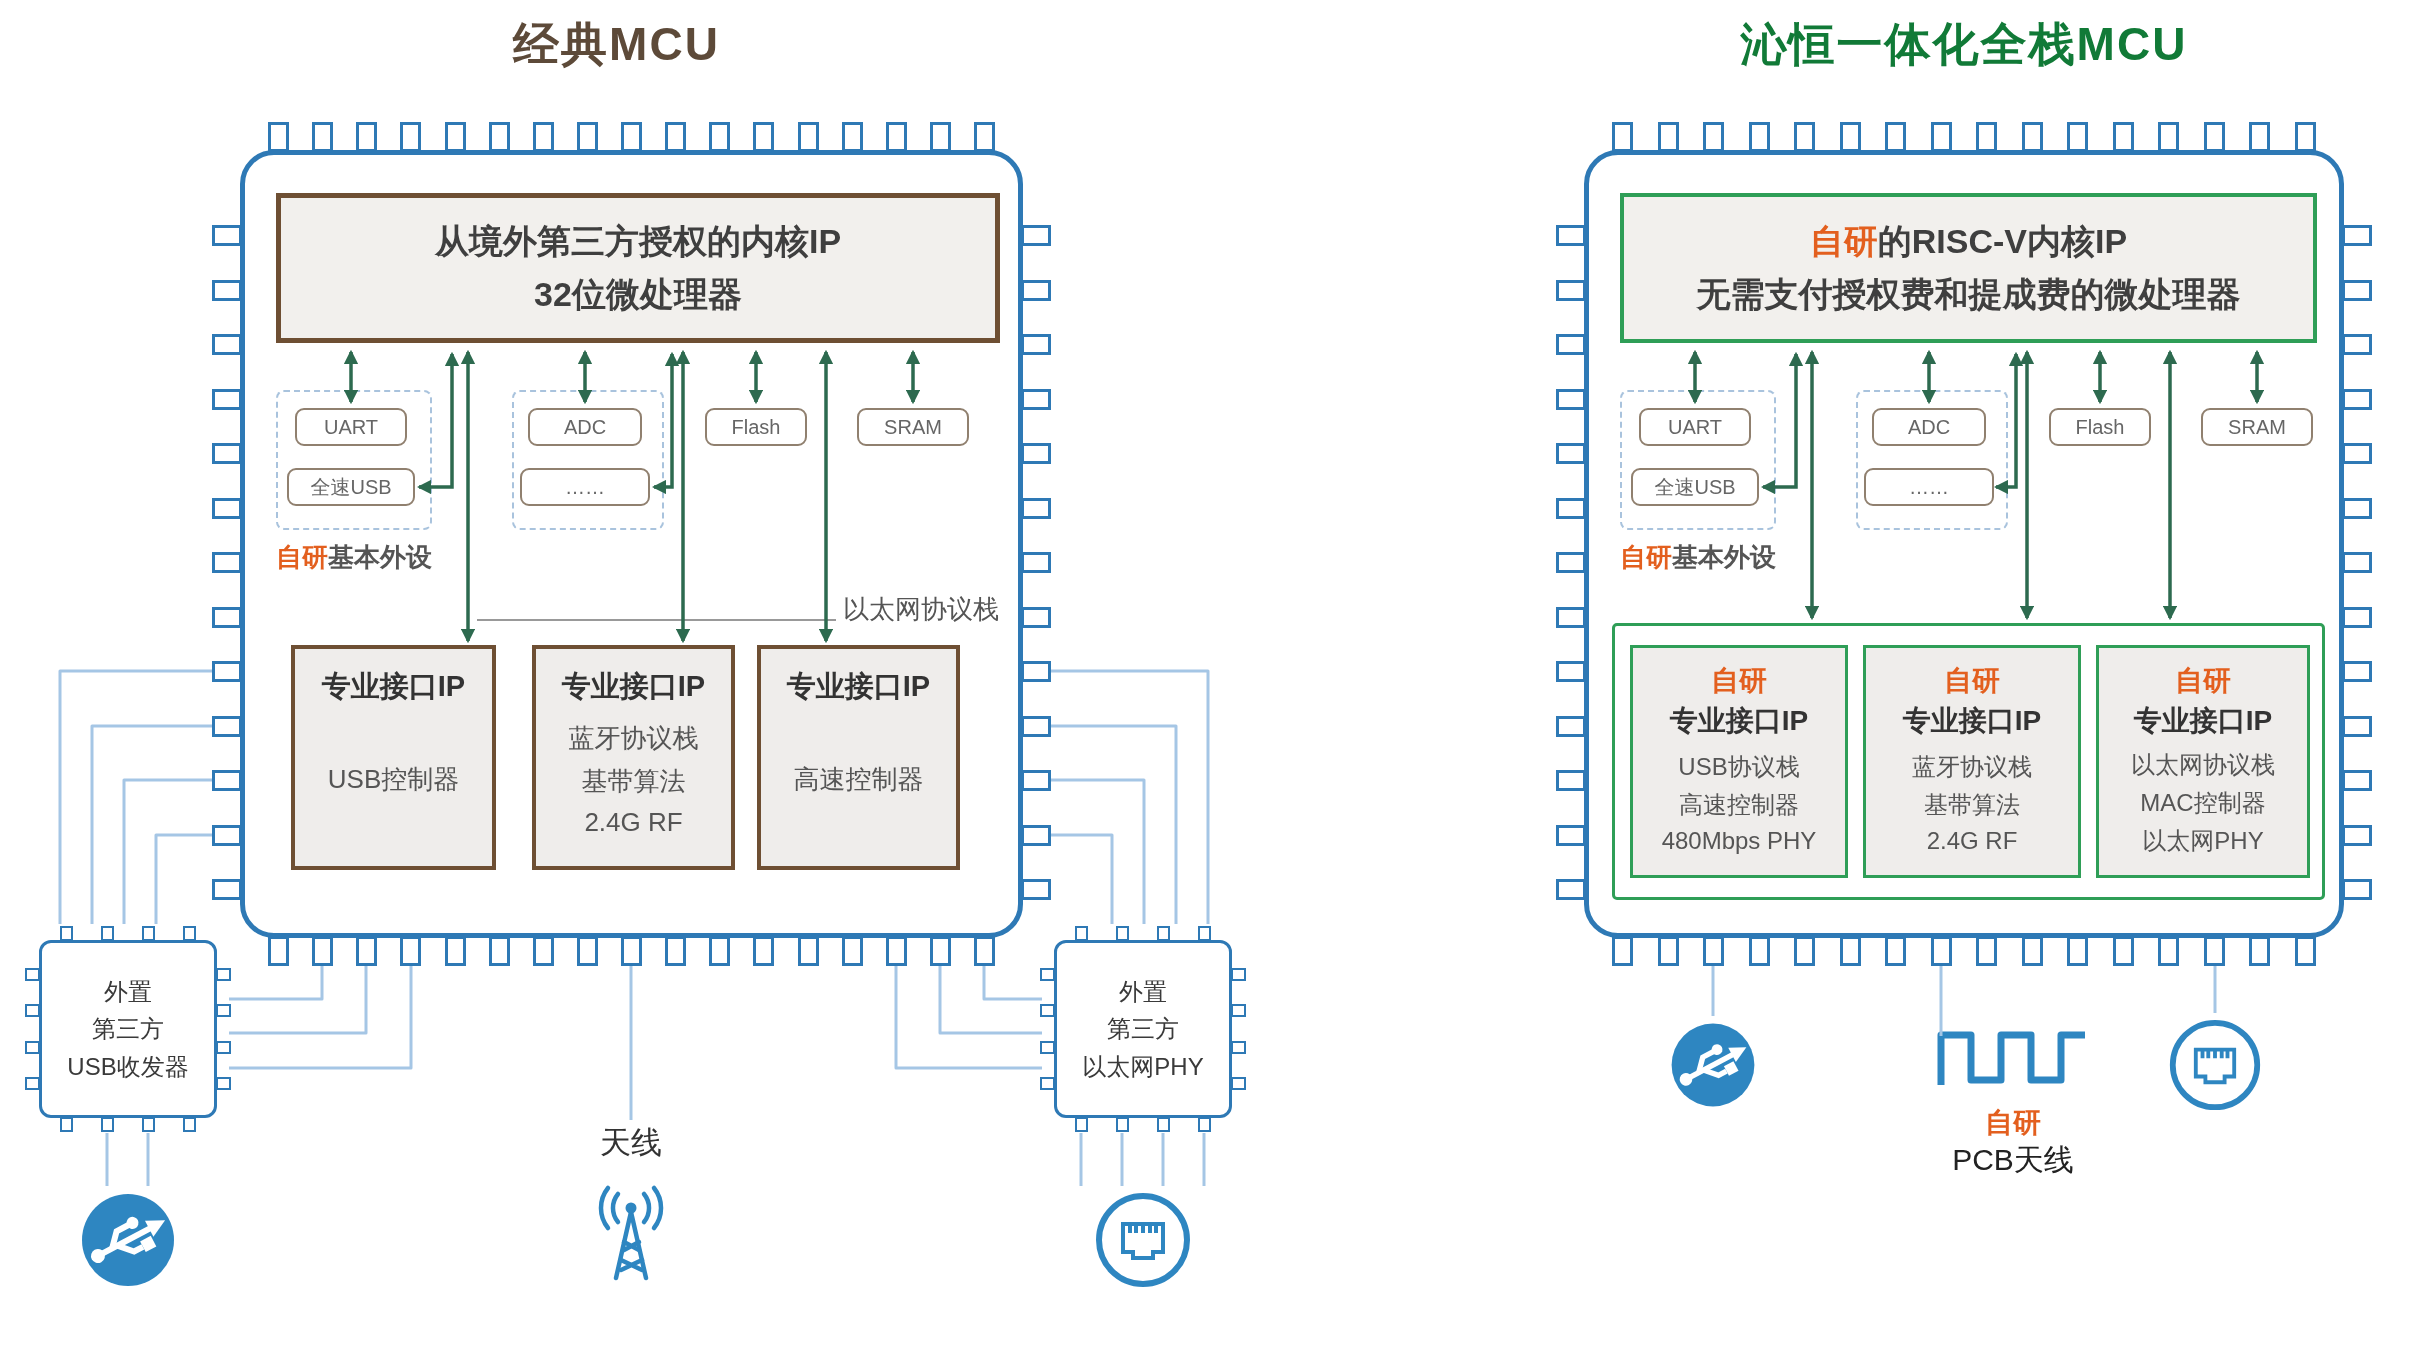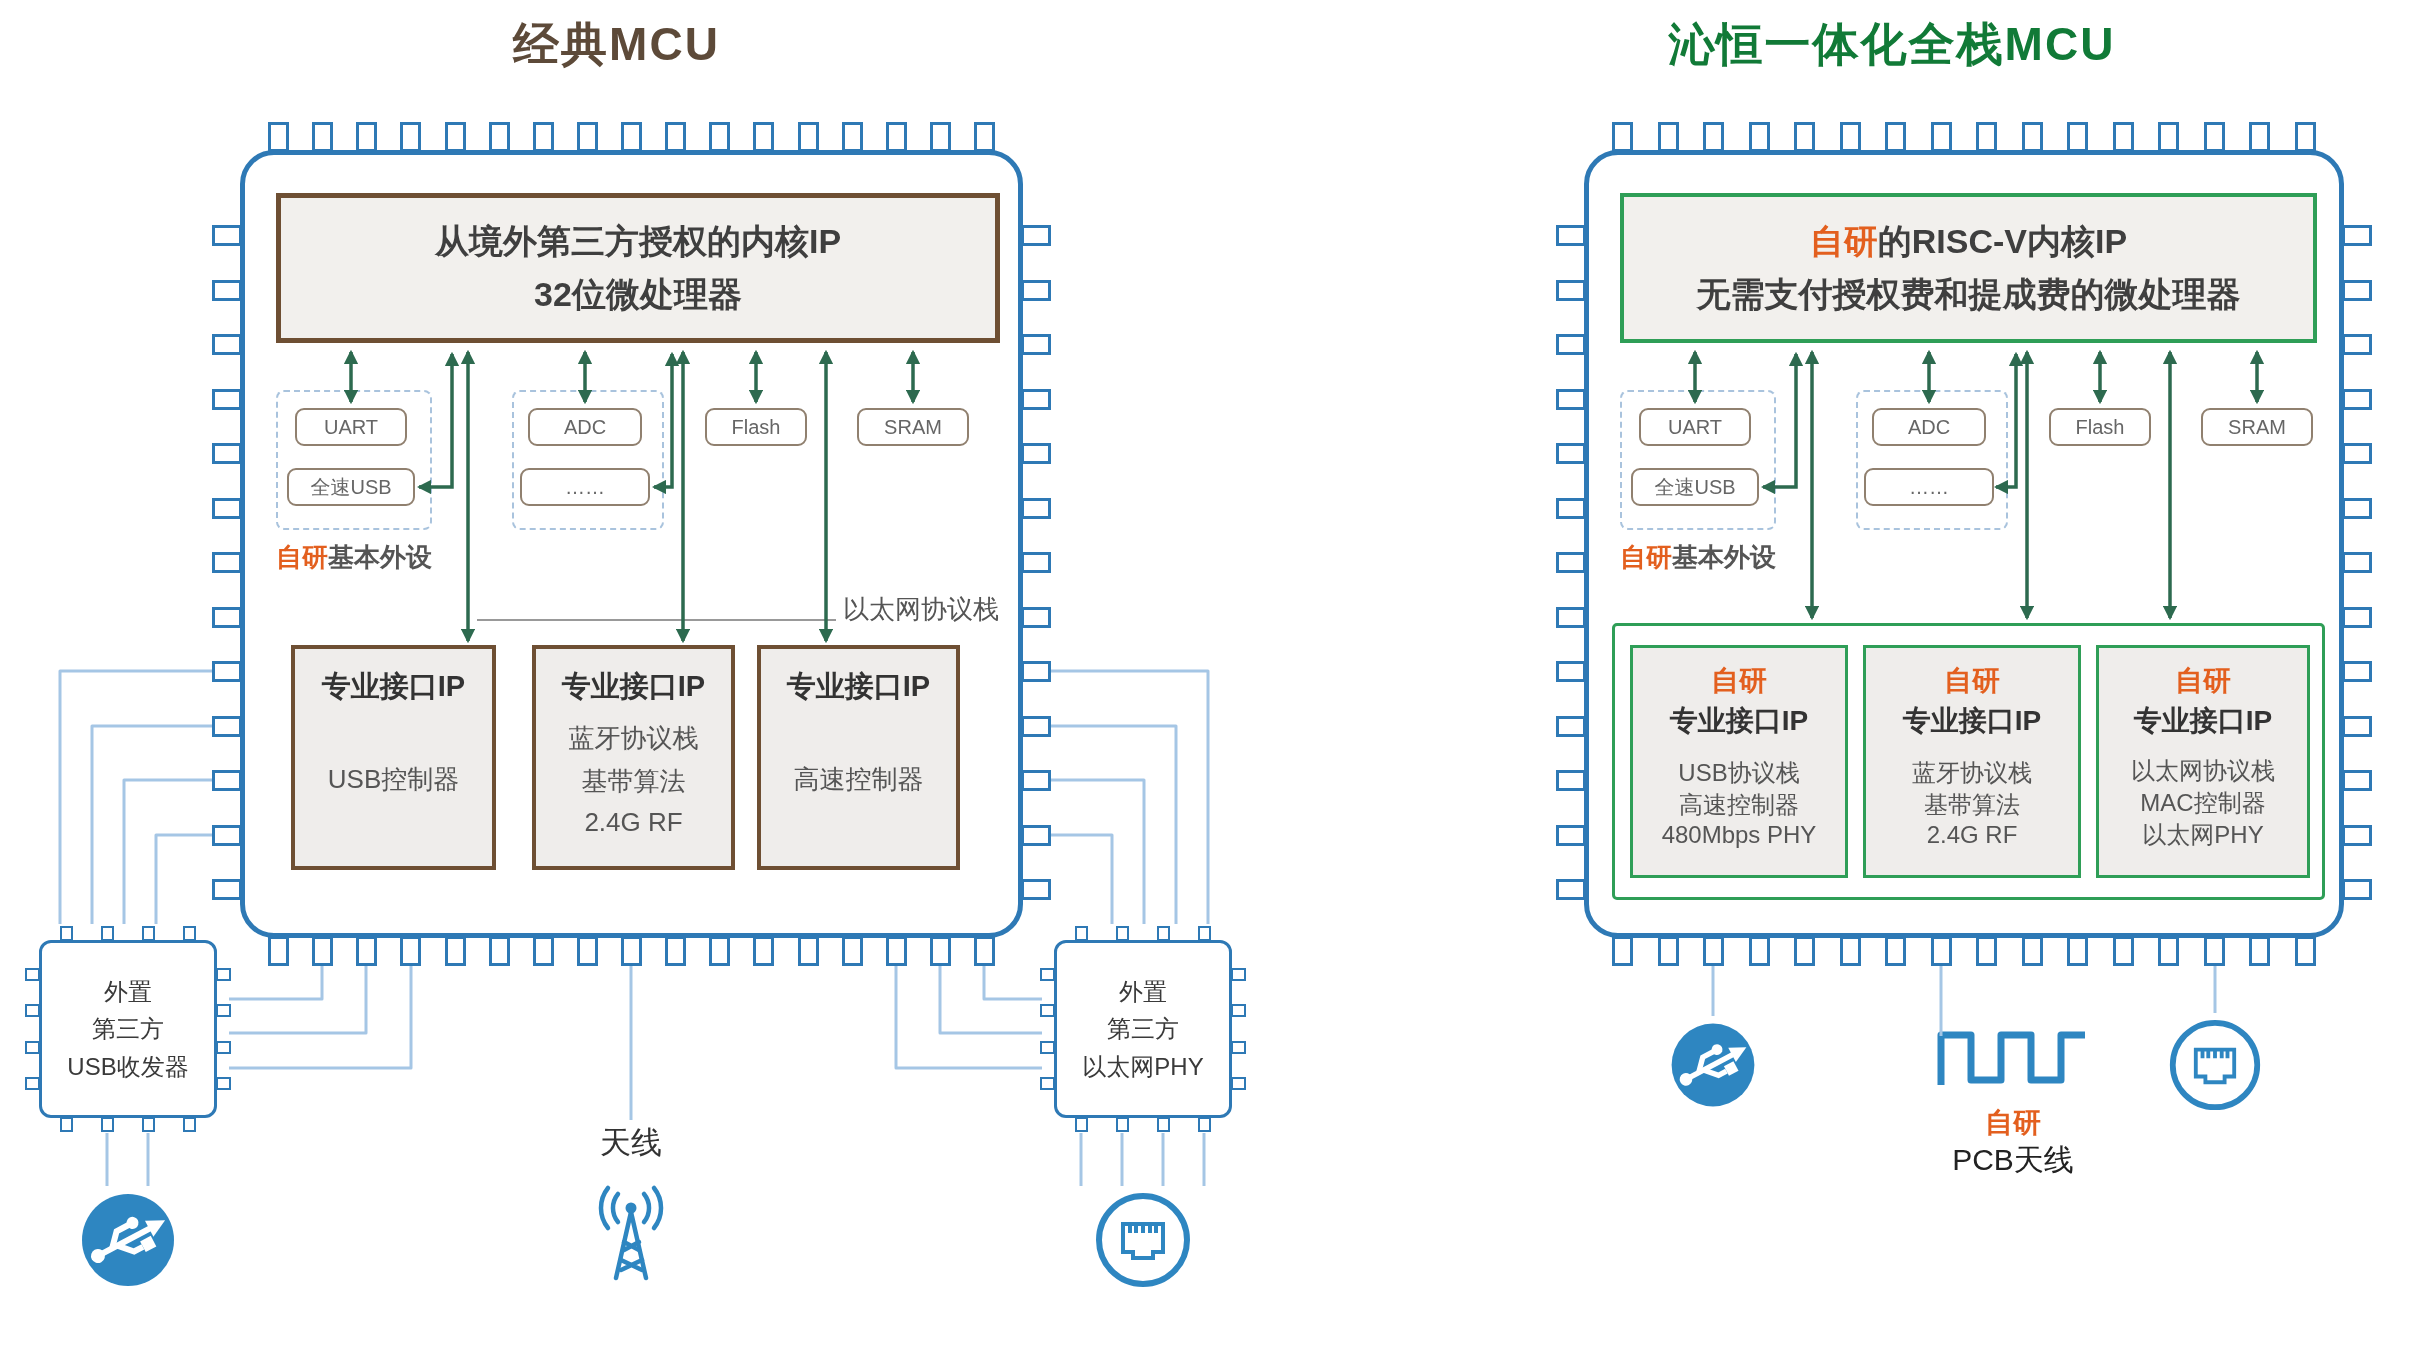--- a/index.html
+++ b/index.html
@@ -26,21 +26,21 @@
   .tplabel{position:absolute;font-size:26px;color:#555}
   .ipbox{position:absolute;border:4px solid var(--brown);background:#efedeb;display:flex;
          flex-direction:column;align-items:center;padding:18px 8px 14px;text-align:center}
   .ipbox .t{font-size:29px;font-weight:bold;color:#333}
   .ipbox .body{flex:1;display:flex;flex-direction:column;justify-content:center;gap:8px;font-size:26px;color:#555}
   .gwrap{position:absolute;border:3px solid var(--green);border-radius:5px}
   .gbox{position:absolute;border:3px solid var(--green);background:#efedeb;display:flex;
         flex-direction:column;align-items:center;padding:14px 4px 10px;text-align:center}
   .gbox .h{font-size:28px;font-weight:bold;color:var(--orange)}
   .gbox .t{font-size:28px;font-weight:bold;color:#333;margin-top:2px}
-  .gbox .body{flex:1;display:flex;flex-direction:column;justify-content:center;font-size:24px;color:#555}
+  .gbox .body{flex:1;display:flex;flex-direction:column;justify-content:center;gap:6px;font-size:24px;color:#555}
   .extchip{position:absolute;border:3px solid var(--blue);border-radius:12px;background:#fff;display:flex;
            flex-direction:column;align-items:center;justify-content:center;font-size:24px;color:#3a3a3a;
            line-height:1.55;text-align:center;z-index:2}
   .pins{position:absolute;display:flex;justify-content:space-between}
   .pins i{display:block;background:#fff;border:3px solid var(--blue)}
   .ph i{width:21px;height:30px}
   .pv{flex-direction:column}
   .pv i{width:30px;height:21px}
   .ph.sm i{width:13px;height:15px;border-width:2px}
   .pv.sm i{width:15px;height:13px;border-width:2px}
@@ -265,21 +265,21 @@
 <div class="icon" style="left:1093px;top:1190px;width:100px;height:100px">
   <svg viewBox="0 0 100 100" width="100" height="100">
     <circle cx="50" cy="50" r="44" fill="#fff" stroke="var(--icon-blue)" stroke-width="6"></circle>
     <g stroke="var(--icon-blue)" stroke-width="4" fill="none">
       <path d="M30,62 V34 H70 V62 H60 V68 H40 V62 Z"></path>
       <path d="M37,34 V43 M43,34 V43 M50,34 V43 M57,34 V43 M63,34 V43"></path>
     </g>
   </svg>
 </div>
 
-<div class="title" style="left:1512px;top:14px;width:760px;color:var(--green-dark)">沁恒一体化全栈MCU</div>
+<div class="title" style="left:1584px;top:14px;width:760px;color:var(--green-dark)">沁恒一体化全栈MCU</div>
 
 <div class="chip" style="left:1584px;top:150px;width:760px;height:788px"></div>
 
 <div class="pins ph" style="left:1612px;top:122px;width:704px;height:30px">
     <i></i>
     <i></i>
     <i></i>
     <i></i>
     <i></i>
     <i></i>

